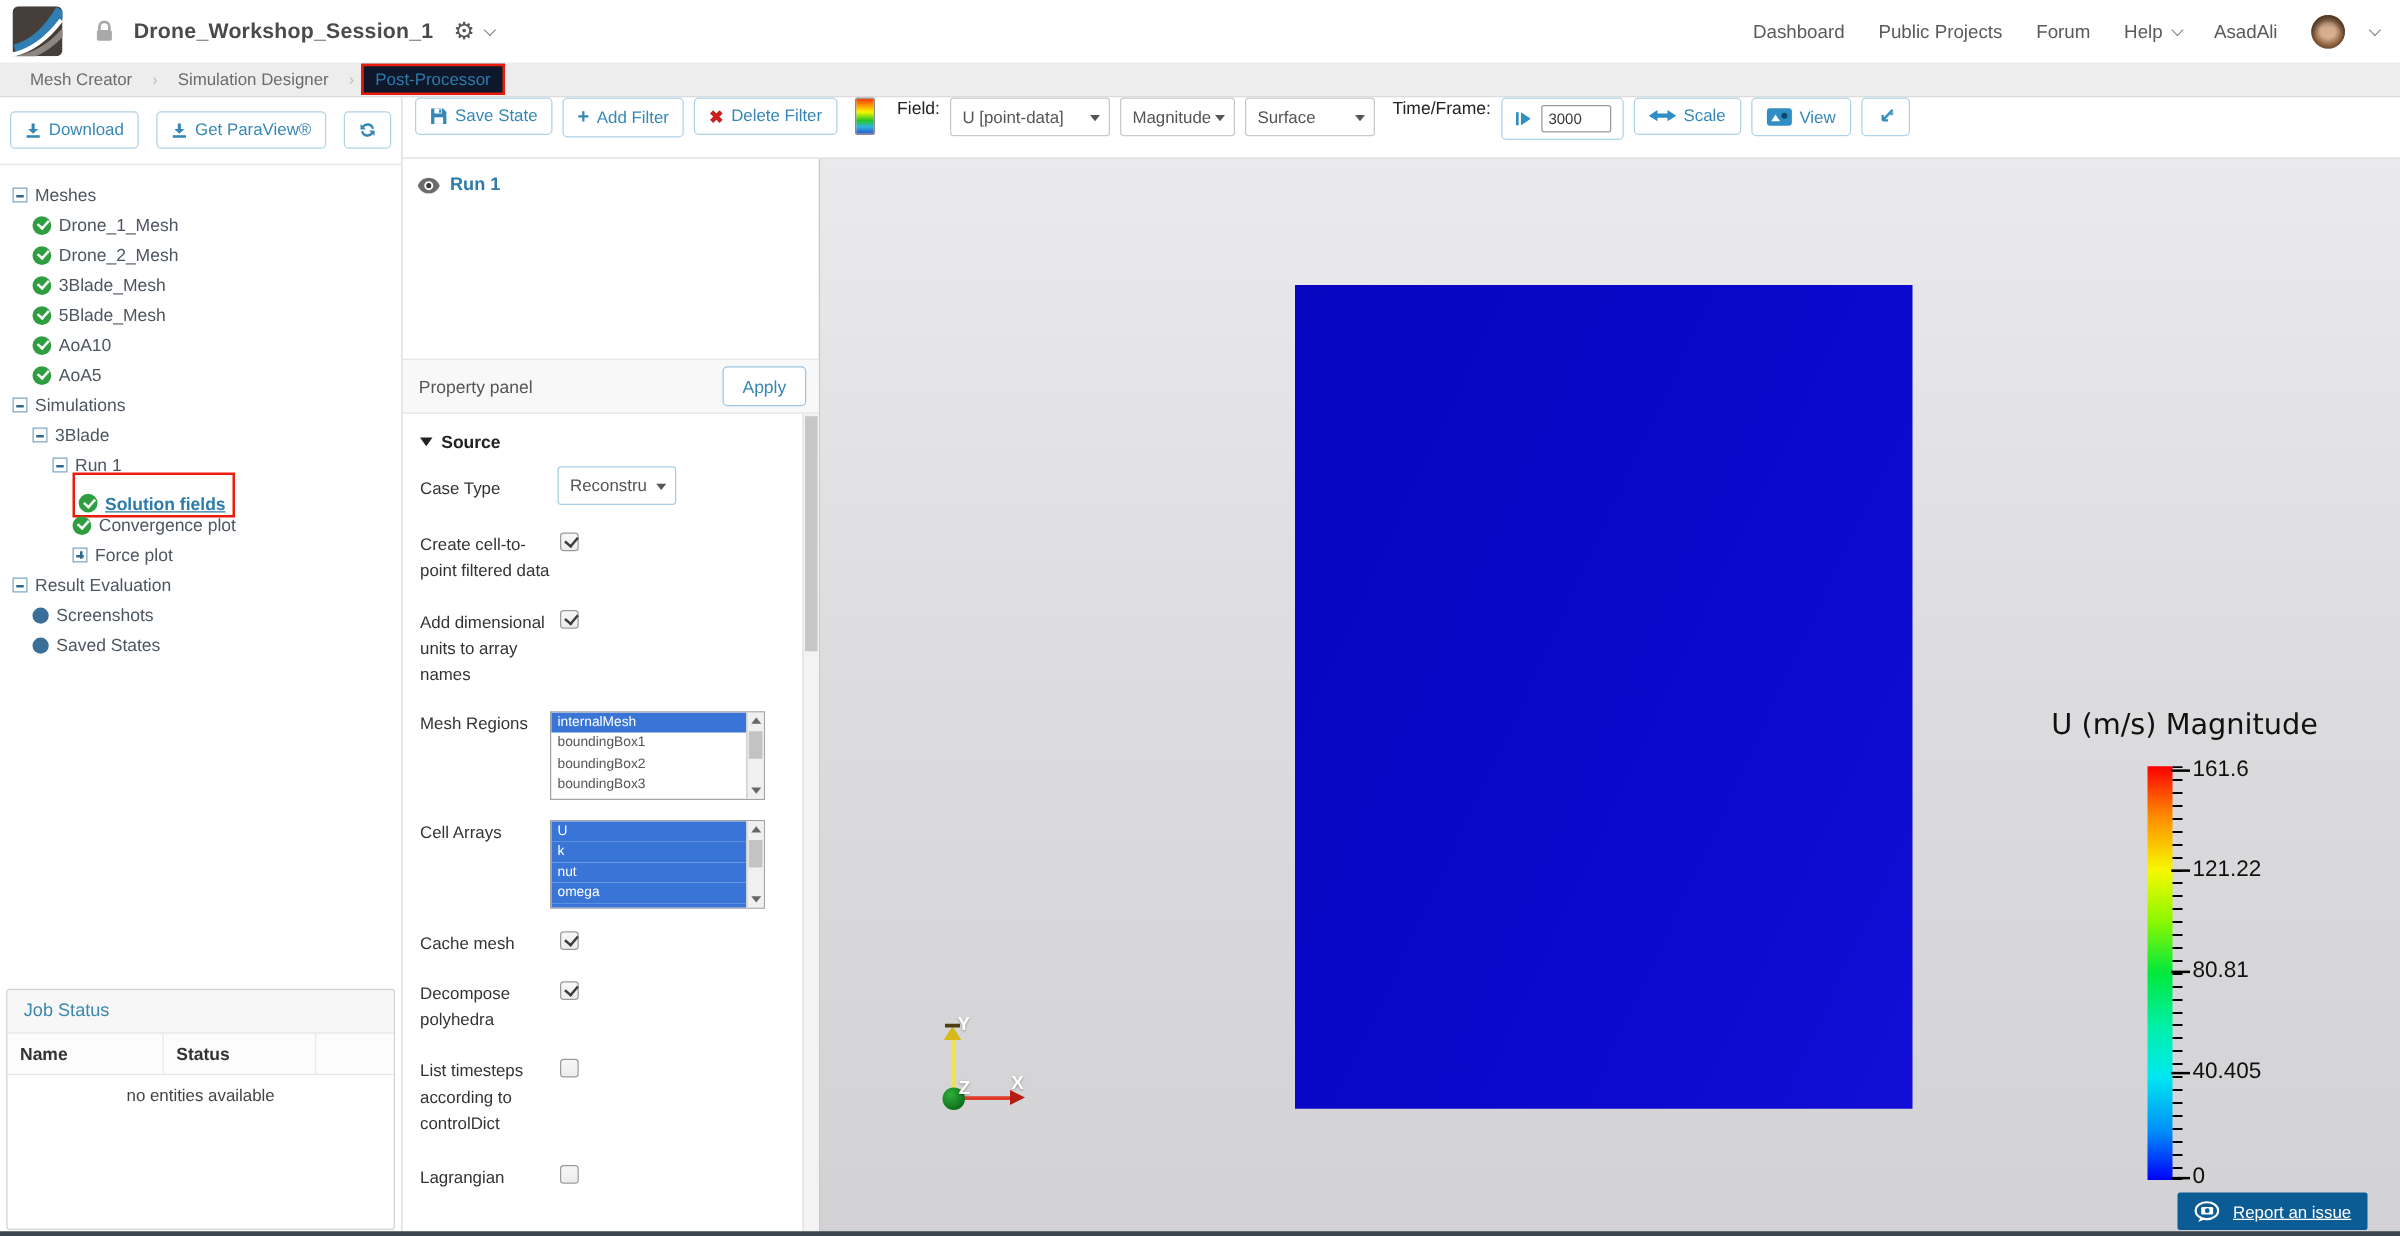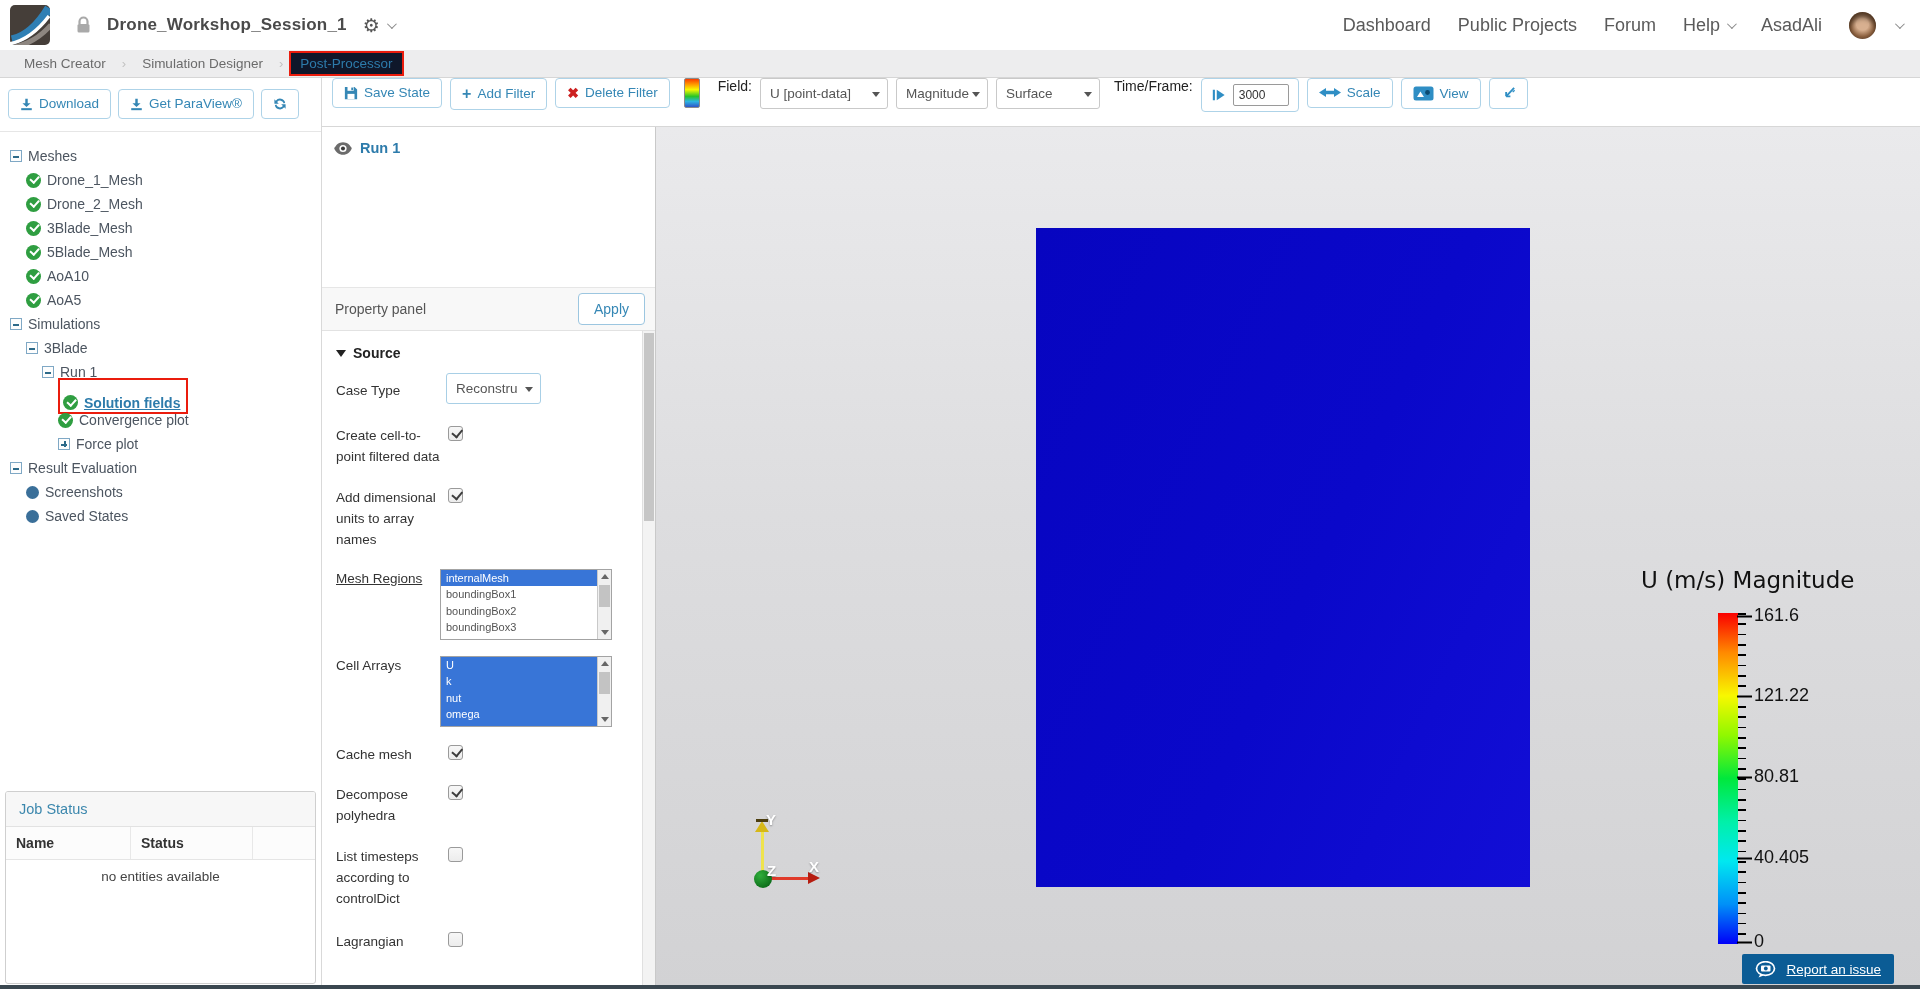--- a/index.html
+++ b/index.html
@@ -7,36 +7,36 @@
     font-family:"Liberation Sans", sans-serif; }
   .app { width:1920px; height:989px; display:flex; flex-direction:column; position:relative; }
 
   
   .topbar { height:50px; background:#fff; display:flex; align-items:center; padding:0 18px 0 10px; flex:none; }
   .logo { width:40px; height:40px; flex:none; }
   .lock { margin-left:26px; flex:none; }
   .proj-title { margin-left:16px; font-size:17px; font-weight:bold; color:#4a4a4a; letter-spacing:.2px; }
   .gear { margin-left:16px; font-size:19px; color:#555; line-height:1; cursor:pointer; }
   .chev { display:inline-block; width:7px; height:7px; border-right:1.6px solid #8a8a8a; border-bottom:1.6px solid #8a8a8a; transform:rotate(45deg) translateY(-2px); margin-left:7px; }
-  .top-nav { margin-left:auto; display:flex; align-items:center; gap:27px; font-size:18px; color:#5a5a5a; }
+  .top-nav { margin-left:auto; display:flex; align-items:center; gap:27px; font-size:15px; color:#5a5a5a; }
   .top-nav .nav-item { cursor:pointer; display:flex; align-items:center; }
   .avatar { width:27px; height:27px; border-radius:50%; background:radial-gradient(circle at 50% 45%, #d8b090 30%, #8a5f3e 62%, #35241a 100%); box-shadow:inset 0 6px 5px rgba(30,18,10,.55); flex:none; }
 
   
   .tabbar { height:28px; background:#ededee; border-bottom:1px solid #d6d6d6; display:flex; align-items:center; padding-left:14px; gap:4px; font-size:13.5px; color:#6b6b6b; flex:none; }
   .tab { padding:4px 10px; cursor:pointer; }
   .tab-sep { color:#c2c2c2; font-size:13px; padding:0 2px; }
   .tab.active { color:#2d7bab; background:#0f172a; border:2px solid #ea1c0d; padding:3px 9px; }
 
   
   .main { flex:1; display:flex; min-height:0; }
 
   
   .sidebar { width:322px; flex:none; background:#fff; border-right:1px solid #d9d9d9; position:relative; }
-  .side-btns { display:flex; gap:7px; padding:11px 8px 12px 8px; border-bottom:1px solid #e6e6e6; }
+  .side-btns { display:flex; gap:7px; padding:11px 8px 12px 8px; border-bottom:1px solid #e6e6e6;justify-content:space-between; }
   .btn { display:inline-flex; align-items:center; gap:6px; background:#fff; border:1px solid #aed3e8; border-radius:4px; color:#3587b5; font-size:13.5px; padding:7px 11px; line-height:1; cursor:pointer; white-space:nowrap; }
   .tree { padding:12px 6px 0 10px; font-size:14px; color:#4c5560; }
   .trow { display:flex; align-items:center; gap:6px; height:24px; cursor:pointer; white-space:nowrap; }
   .lvl1 { padding-left:16px; } .lvl2 { padding-left:32px; } .lvl3 { padding-left:48px; }
   .ic-minus, .ic-plus { width:12px; height:12px; border:1px solid #7fa8c5; background:#fdfdfd; position:relative; flex:none; }
   .ic-minus::after, .ic-plus::after { content:""; position:absolute; left:2px; top:5px; width:6px; height:1.6px; background:#2d6queue89; background:#2d6a89; }
   .ic-plus::before { content:""; position:absolute; left:5px; top:2px; width:1.6px; height:6px; background:#2d6a89; }
   .ic-check { width:15px; height:15px; border-radius:50%; background:#2f9e41; position:relative; flex:none; }
   .ic-check::after { content:""; position:absolute; left:3.5px; top:3.5px; width:6.5px; height:3.5px; border-left:2px solid #fff; border-bottom:2px solid #fff; transform:rotate(-48deg); }
   .ic-dot { width:13px; height:13px; border-radius:50%; background:#3a6f99; flex:none; }
@@ -359,21 +359,21 @@
             <div class="prow" style="margin-top:24px;">
               <div class="plabel">Create cell-to-point filtered data</div>
               <div class="pctrl"><span class="cb on" style="margin-left:8px;display:inline-block;"></span></div>
             </div>
 
             <div class="prow">
               <div class="plabel">Add dimensional units to array names</div>
               <div class="pctrl"><span class="cb on" style="margin-left:8px;display:inline-block;"></span></div>
             </div>
 
-            <div class="prow" style="margin-top:18px;text-decoration:underline;">
+            <div class="prow" style="margin-top:18px;">
               <div class="plabel">Mesh Regions</div>
               <div class="pctrl">
                 <div class="listbox">
                   <div class="opts">
                     <div class="opt on">internalMesh</div>
                     <div class="opt">boundingBox1</div>
                     <div class="opt">boundingBox2</div>
                     <div class="opt">boundingBox3</div>
                     <div class="opt">boundingBox4</div>
                   </div>

